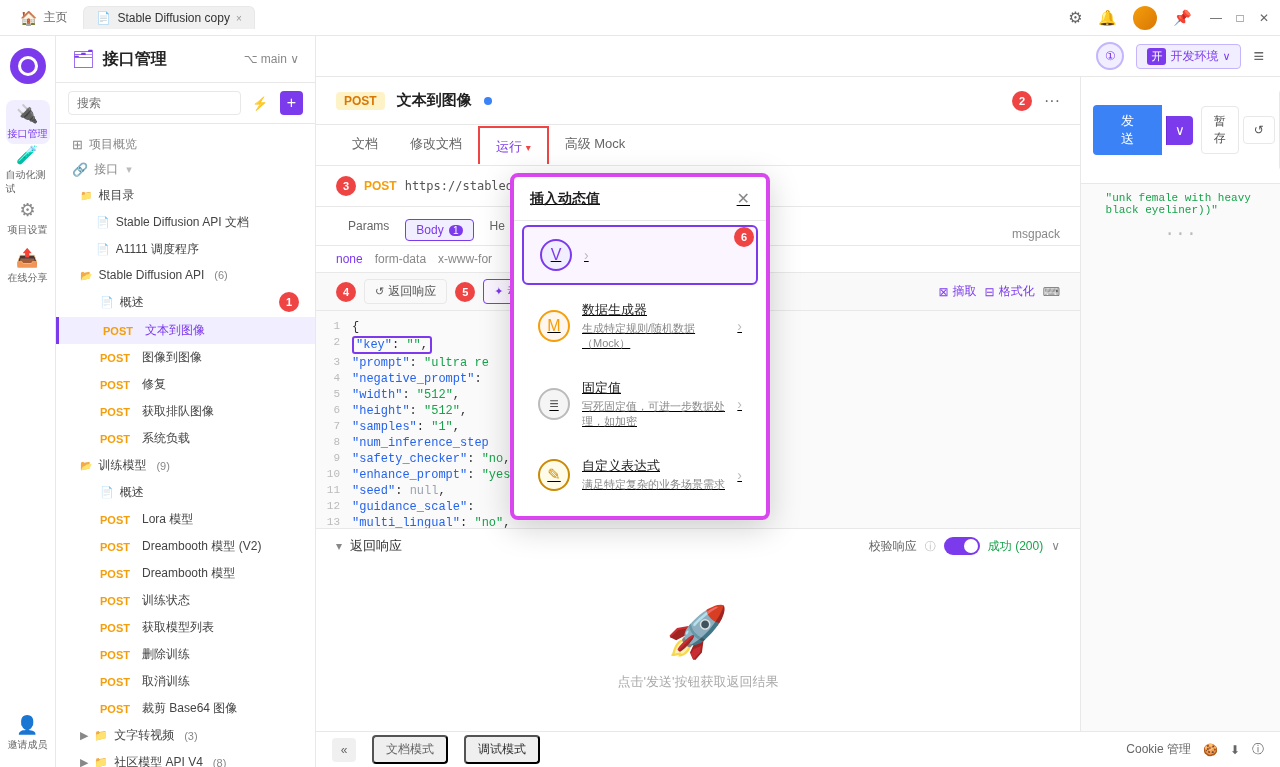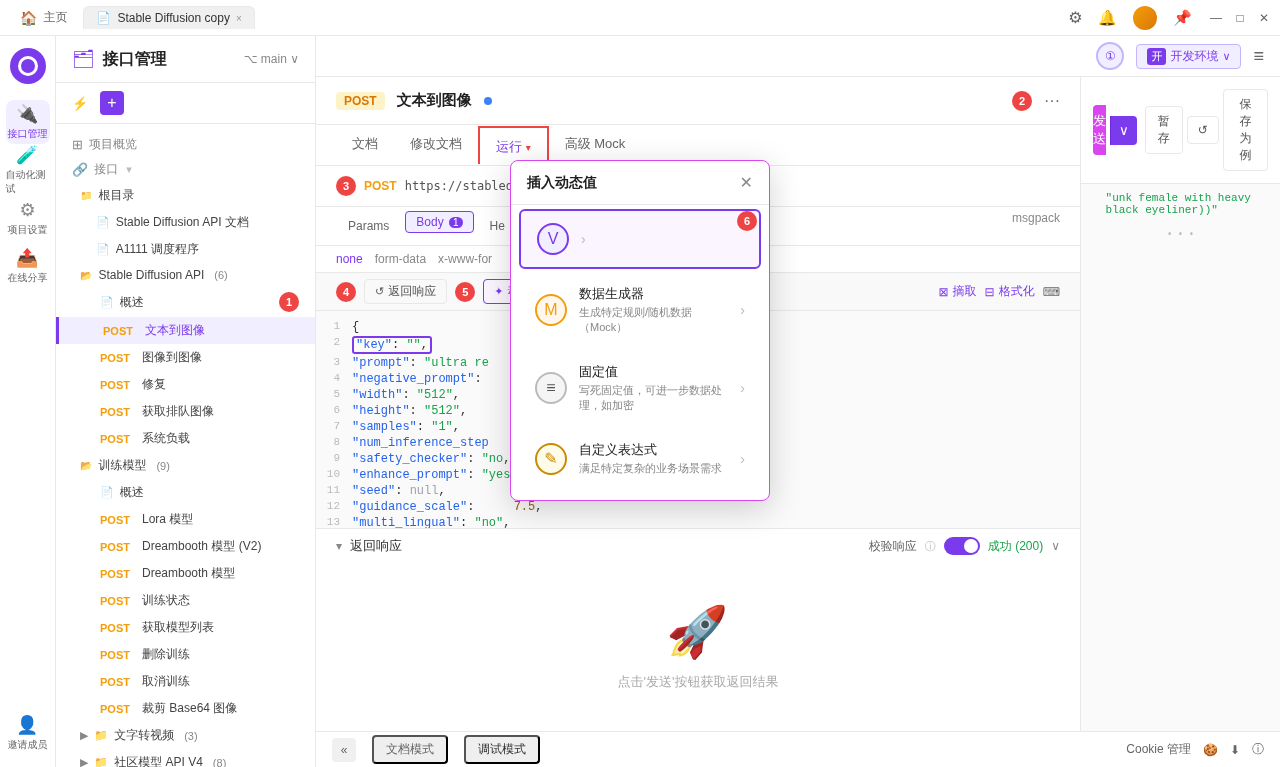--- a/index.html
+++ b/index.html
@@ -69,39 +69,39 @@
     .form-type-item { cursor: pointer; }
     .form-type-item.active { color: #7c3aed; text-align: right; }
     .code-editor { flex: 1; background: #fafafa; overflow: auto; font-family: 'Courier New', monospace; font-size: 12px; padding: 8px 0; }
     .code-line { display: flex; align-items: flex-start; padding: 1px 0; }
     .line-num { width: 36px; text-align: right; padding-right: 12px; color: #bbb; font-size: 11px; user-select: none; flex-shrink: 0; }
     .line-content { color: #333; white-space: pre; }
     .key-str { color: #2563eb; }
     .val-str { color: #16a34a; }
     .val-num { color: #a16207; margin-left: 32px; }
     .val-null { color: #9ca3af; }
-    .btn-send { background: #d946ef; color: #fff; border: none; border-radius: 4px 0 0 4px; padding: 7px 0; font-size: 13px; cursor: pointer; font-weight: 500; }
+    .btn-send { background: #3b82f6; color: #fff; border: none; border-radius: 4px 0 0 4px; padding: 7px 28px; font-size: 13px; cursor: pointer; font-weight: 500; }
     .btn-send-arrow { background: #7c3aed; color: #fff; border: none; border-left: 1px solid #6d28d9; border-radius: 0 4px 4px 0; padding: 7px 8px; cursor: pointer; }
     .btn-save { background: #fff; border: 1px solid #e8e8e8; border-radius: 4px; padding: 6px 12px; font-size: 12px; color: #555; cursor: pointer; }
     .btn-refresh { background: #fff; border: 1px solid #e8e8e8; border-radius: 4px; padding: 6px 10px; font-size: 12px; color: #555; cursor: pointer; }
     .btn-save-example { background: #fff; border: 1px solid #e8e8e8; border-radius: 4px; padding: 6px 12px; font-size: 12px; color: #555; cursor: pointer; }
     .toggle-switch { width: 36px; height: 18px; background: #7c3aed; border-radius: 9px; position: relative; cursor: pointer; }
     .toggle-switch::after { content: ''; position: absolute; right: 2px; top: 2px; width: 14px; height: 14px; border-radius: 50%; background: #fff; }
     .empty-state { display: flex; flex-direction: column; align-items: center; justify-content: center; flex: 1; color: #aaa; font-size: 13px; }
 
     
     .bottom-bar { height: 36px; background: #fff; border-top: 1px solid #e8e8e8; display: flex; align-items: center; padding: 0 16px; gap: 16px; }
     .bottom-mode-btn { padding: 4px 12px; font-size: 12px; color: #666; cursor: pointer; border-radius: 4px; }
     .bottom-spacer { flex: 1; }
     .bottom-right { display: flex; align-items: center; gap: 12px; font-size: 12px; color: #666; }
     .env-badge { background: #f0eeff; border: 1px solid #c4b5fd; border-radius: 4px; padding: 3px 10px; font-size: 12px; color: #7c3aed; cursor: pointer; display: flex; align-items: center; gap: 4px; }
 
     
     .popup-overlay { position: absolute; top: 0; left: 0; right: 0; bottom: 0; background: transparent; z-index: 100; pointer-events: none; }
-    .popup { position: absolute; top: 160px; left: 510px; width: 260px; background: #fff; border-radius: 8px; box-shadow: 0 8px 32px rgba(0,0,0,0.18); border: 1px solid #d946ef; z-index: 200; pointer-events: auto; }
+    .popup { position: absolute; top: 173px; left: 510px; width: 260px; background: #fff; border-radius: 8px; box-shadow: 0 8px 32px rgba(0,0,0,0.18); border: 4px solid #d946ef; z-index: 200; pointer-events: auto; text-decoration: underline; }
     .popup-header { padding: 12px 16px; border-bottom: 1px solid #e8e8e8; display: flex; align-items: center; justify-content: space-between; }
     .popup-title { font-size: 14px; font-weight: 600; color: #222; }
     .popup-close { cursor: pointer; color: #888; font-size: 16px; }
     .popup-item { padding: 12px 16px; display: flex; align-items: center; gap: 12px; cursor: pointer; border-radius: 4px; margin: 4px 8px; }
     .popup-item.highlighted { border: 2px solid #7c3aed; border-radius: 6px; background: #faf5ff; }
     .popup-item-icon { width: 32px; height: 32px; border-radius: 50%; display: flex; align-items: center; justify-content: center; font-size: 16px; flex-shrink: 0; }
     .icon-purple { background: #f0eeff; color: #7c3aed; border: 2px solid #7c3aed; }
     .icon-orange { background: #fff7ed; color: #f59e0b; border: 2px solid #f59e0b; }
     .icon-gray { background: #f5f5f5; color: #555; border: 2px solid #bbb; }
     .icon-yellow { background: #fefce8; color: #ca8a04; border: 2px solid #ca8a04; }
@@ -182,20 +182,21 @@
     </div>
   </div>
 
   <div class="nav-sidebar">
     <div class="nav-header">
       <span style="font-size:18px;color:#7c3aed;">🗂</span>
       <span class="nav-title">接口管理</span>
       <span style="font-size:12px;color:#888;cursor:pointer;">⌥ <span>main</span> ∨</span>
     </div>
     <div class="nav-search">
+      <input class="nav-search-input" placeholder="搜索" style="">
       <span class="nav-filter-btn">⚡</span>
       <div class="nav-add-btn">+</div>
     </div>
     <div class="nav-tree">
 
       <div class="nav-section">
         <span style="font-size:13px;">⊞</span>
         <span>项目概览</span>
       </div>
       <div class="nav-section">
@@ -343,21 +344,21 @@
           <div class="tab-item"><span>高级 Mock</span></div>
         </div>
 
         <div class="url-bar">
 
           <span class="step-num" style="position:relative;background:#ef4444;">3</span>
           <span class="url-method">POST</span>
           <span class="url-text">https://stablediffusion...</span>
         </div>
 
-        <div style="padding:4px 20px;background:#fff;border-bottom:1px solid #e8e8e8;display:flex;align-items:flex-start;gap:4px;">
+        <div style="padding:4px 20px;background:#fff;border-bottom:1px solid #e8e8e8;display:flex;align-items:flex-end;gap:4px;">
           <span class="body-tab">Params</span>
           <div class="body-tab-pill" style="position:relative;">
             <span>Body</span>
             <span style="font-size:10px;background:#7c3aed;color:#fff;border-radius:8px;padding:0px 4px;margin-left:2px;">1</span>
           </div>
           <span class="body-tab">He</span>
           <div style="flex:1;"></div>
           <span style="font-size:12px;color:#888;">msgpack</span>
         </div>
 

